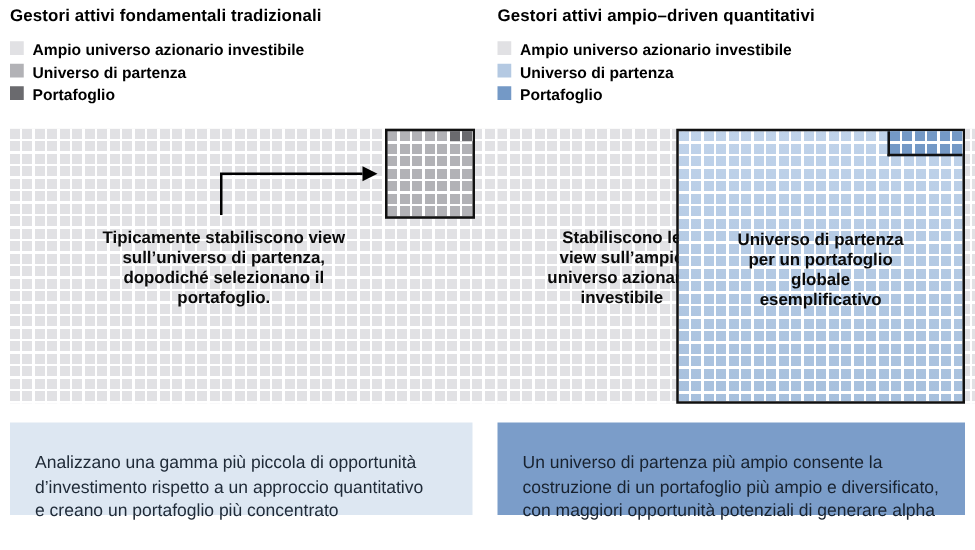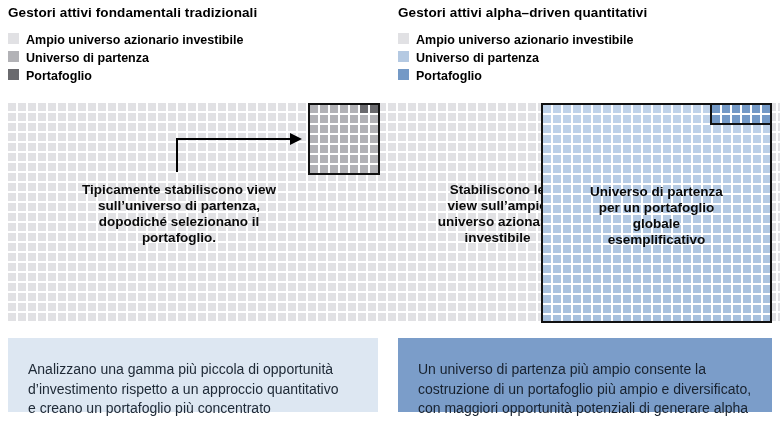--- a/index.html
+++ b/index.html
@@ -111,21 +111,21 @@
     </div>
 
     <div class="footer-box footer-left" style="background-color: rgb(221, 231, 242);">
       <p>Analizzano una gamma più piccola di opportunità
 d’investimento rispetto a un approccio quantitativo
 e creano un portafoglio più concentrato</p>
     </div>
   </section>
 
   <section>
-    <h2 class="panel-title right-col">Gestori attivi alpha–driven quantitativi</h2>
+    <h2 class="panel-title right-col">Gestori attivi ampio–driven quantitativi</h2>
 
     <ul class="legend right-col">
       <li>
         <span class="swatch" style="background-color: rgb(225, 225, 228);"></span>
         <span class="legend-label">Ampio universo azionario investibile</span>
       </li>
       <li>
         <span class="swatch" style="background-color: rgb(180, 201, 226);"></span>
         <span class="legend-label">Universo di partenza</span>
       </li>

